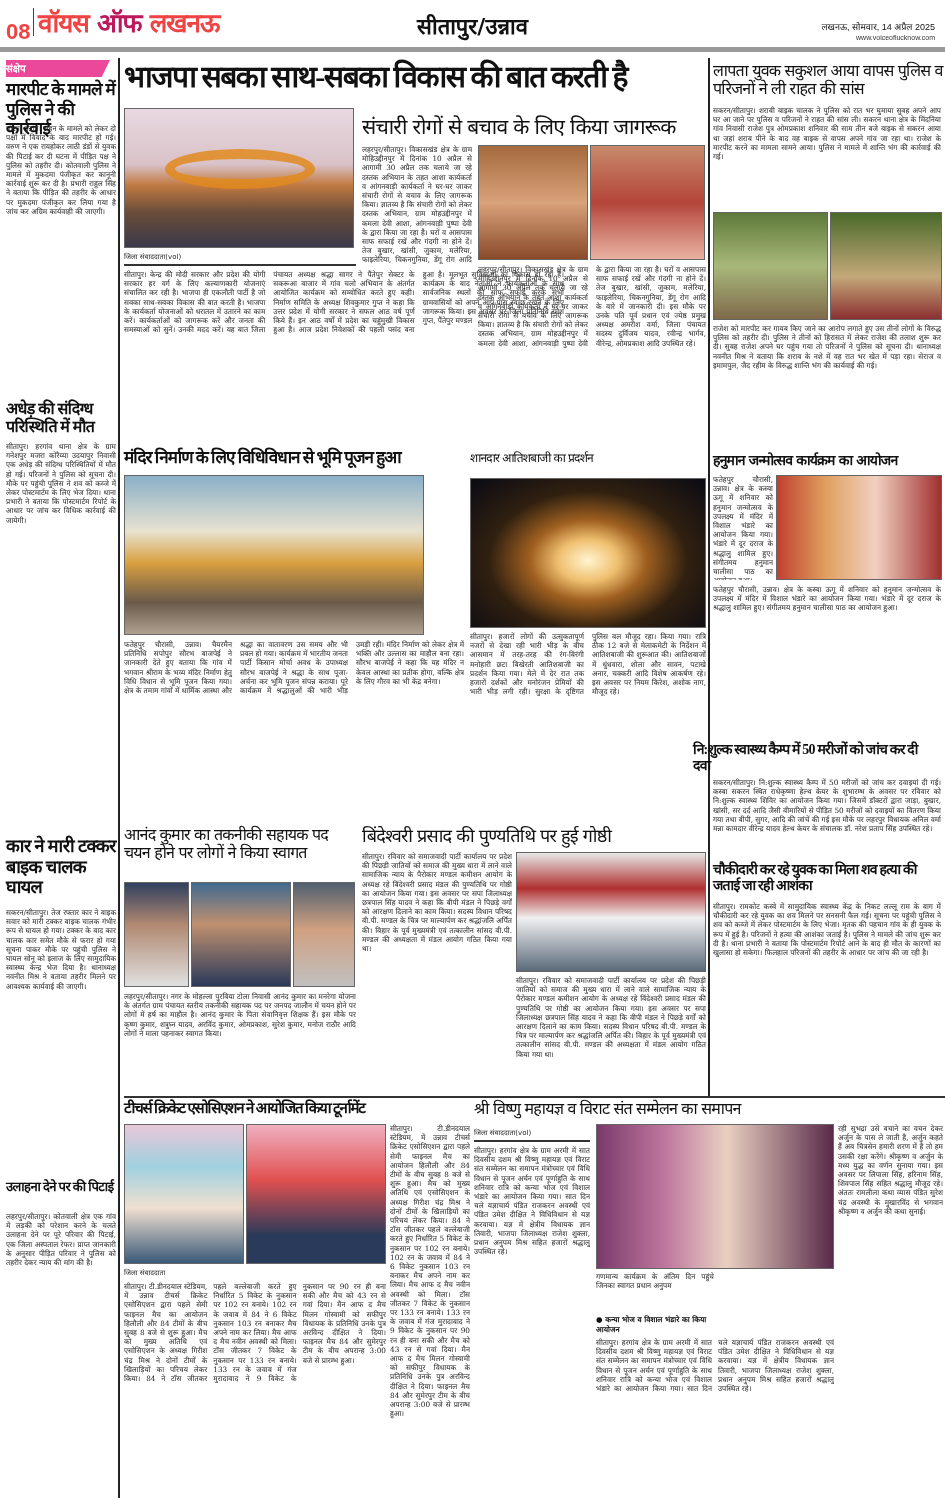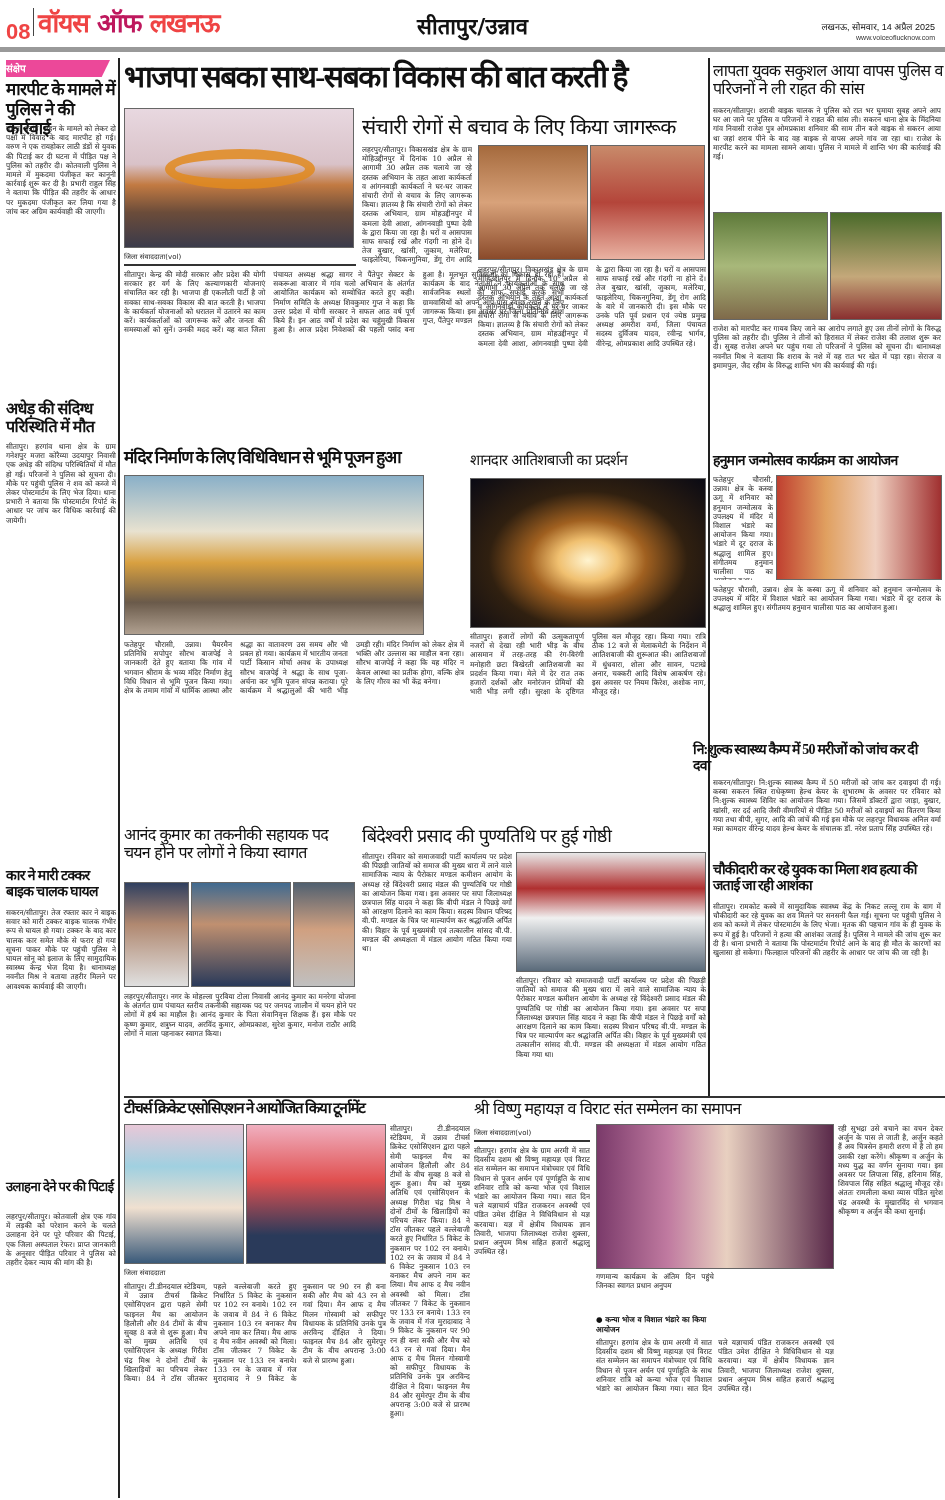--- a/index.html
+++ b/index.html
@@ -38,21 +38,21 @@
 <div class="abs hdr-bar"></div>
 
 <div class="abs vrule" style="left:118px;top:58px;height:1440px"></div>
 <div class="abs vrule" style="left:708px;top:58px;height:1040px"></div>
 
 <div class="abs sankshep">संक्षेप</div>
 <div class="abs head" style="left:6px;top:80px;width:110px;font-size:17px">मारपीट के मामले में पुलिस ने की कार्रवाई</div>
 <div class="abs body-txt" style="left:6px;top:124px;width:110px;height:270px">पाटन, उन्नाव। सहन के मामले को लेकर दो पक्षों में विवाद के बाद मारपीट हो गई। वरुण ने एक रायहोकर लाठी डंडों से युवक की पिटाई कर दी घटना में पीड़ित पक्ष ने पुलिस को तहरीर दी। कोतवाली पुलिस ने मामले में मुकदमा पंजीकृत कर कानूनी कार्रवाई शुरू कर दी है। प्रभारी राहुल सिंह ने बताया कि पीड़ित की तहरीर के आधार पर मुकदमा पंजीकृत कर लिया गया है जांच कर अग्रिम कार्यवाही की जाएगी।</div>
 <div class="abs head" style="left:6px;top:400px;width:110px;font-size:16px">अधेड़ की संदिग्ध परिस्थिति में मौत</div>
 <div class="abs body-txt" style="left:6px;top:442px;width:110px;height:420px">सीतापुर। हरगांव थाना क्षेत्र के ग्राम गनेशपुर मजरा कोरैय्या उदयापुर निवासी एक अधेड़ की संदिग्ध परिस्थितियों में मौत हो गई। परिजनों ने पुलिस को सूचना दी। मौके पर पहुंची पुलिस ने शव को कब्जे में लेकर पोस्टमार्टम के लिए भेज दिया। थाना प्रभारी ने बताया कि पोस्टमार्टम रिपोर्ट के आधार पर जांच कर विधिक कार्रवाई की जायेगी।</div>
-<div class="abs head" style="left:6px;top:868px;width:110px;font-size:14px">कार ने मारी टक्कर बाइक चालक घायल</div>
+<div class="abs head" style="left:6px;top:836px;width:110px;font-size:18px">कार ने मारी टक्कर बाइक चालक घायल</div>
 <div class="abs body-txt" style="left:6px;top:908px;width:110px;height:268px">सकरन/सीतापुर। तेज रफ्तार कार ने बाइक सवार को मारी टक्कर बाइक चालक गंभीर रूप से घायल हो गया। टक्कर के बाद कार चालक कार समेत मौके से फरार हो गया सूचना पाकर मौके पर पहुंची पुलिस ने घायल सोनू को इलाज के लिए सामुदायिक स्वास्थ्य केन्द्र भेज दिया है। थानाध्यक्ष नवनीत मिश्र ने बताया तहरीर मिलने पर आवश्यक कार्यवाई की जाएगी।</div>
 <div class="abs head" style="left:6px;top:1180px;width:110px;font-size:13px">उलाहना देने पर की पिटाई</div>
 <div class="abs body-txt" style="left:6px;top:1212px;width:110px;height:285px">लहरपुर/सीतापुर। कोतवाली क्षेत्र एक गांव में लड़की को परेशान करने के चलते उलाहना देने पर पूरे परिवार की पिटाई, एक जिला अस्पताल रेफर। प्राप्त जानकारी के अनुसार पीड़ित परिवार ने पुलिस को तहरीर देकर न्याय की मांग की है।</div>
 
 <div class="abs head" style="left:124px;top:60px;width:580px;font-size:30px;letter-spacing:-1.5px">भाजपा सबका साथ-सबका विकास की बात करती है</div>
 <div class="abs photo" style="left:124px;top:108px;width:230px;height:140px;background:linear-gradient(180deg,#e8d8e0 0%,#d9c2c8 40%,#c27a42 55%,#6b4c3a 75%,#3a3a4a 100%)">
   <div style="position:absolute;left:40px;top:40px;width:150px;height:40px;border-radius:50%;border:10px solid #e08a1e;opacity:.85"></div>
 </div>
 <div class="abs cap" style="left:124px;top:252px">जिला संवाददाता(vol)</div>
 <div class="abs hrule" style="left:124px;top:264px;width:232px"></div>
@@ -67,21 +67,21 @@
 <div class="abs head-light" style="left:713px;top:62px;width:230px;font-size:16px">लापता युवक सकुशल आया वापस पुलिस व परिजनों ने ली राहत की सांस</div>
 <div class="abs body-txt" style="left:713px;top:106px;width:228px;height:104px">सकरन/सीतापुर। शराबी बाइक चालक ने पुलिस को रात भर घुमाया सुबह अपने आप घर आ जाने पर पुलिस व परिजनों ने राहत की सांस ली। सकरन थाना क्षेत्र के मिंदनिया गांव निवासी राजेश पुत्र ओमप्रकाश शनिवार की साम तीन बजे बाइक से सकरन आया था जहां शराब पीने के बाद वह बाइक से वापस अपने गांव जा रहा था। राजेश के मारपीट करने का मामला सामने आया। पुलिस ने मामले में शान्ति भंग की कार्रवाई की गई।</div>
 <div class="abs photo" style="left:713px;top:212px;width:115px;height:108px;background:linear-gradient(180deg,#5e7a3a,#a8b87a 50%,#7f6a4a)"></div>
 <div class="abs photo" style="left:830px;top:212px;width:112px;height:108px;background:linear-gradient(180deg,#4a6a2a,#c4a87a 60%,#8a3030)"></div>
 <div class="abs body-txt" style="left:713px;top:324px;width:228px;height:124px">राजेश को मारपीट कर गायब किए जाने का आरोप लगाते हुए उस तीनों लोगों के विरुद्ध पुलिस को तहरीर दी। पुलिस ने तीनों को हिरासत में लेकर राजेश की तलाश शुरू कर दी। सुबह राजेश अपने घर पहुंच गया तो परिजनों ने पुलिस को सूचना दी। थानाध्यक्ष नवनीत मिश्र ने बताया कि शराब के नशे में वह रात भर खेत में पड़ा रहा। सेराज व इमामपुल, जैद रहीम के विरुद्ध शान्ति भंग की कार्यवाई की गई।</div>
 
 <div class="abs head" style="left:124px;top:448px;width:340px;font-size:17px;letter-spacing:-1px">मंदिर निर्माण के लिए विधिविधान से भूमि पूजन हुआ</div>
 <div class="abs photo" style="left:124px;top:475px;width:300px;height:160px;background:linear-gradient(180deg,#8ab0c8 0%,#e8e2d0 35%,#d8a040 55%,#6a5a4a 80%,#b0a090)"></div>
 <div class="abs body-txt" style="left:124px;top:640px;width:340px;height:170px;column-count:3;column-gap:8px">फतेहपुर चौरासी, उन्नाव। चैयरमैन प्रतिनिधि सपोपुर सौरभ बाजपेई ने जानकारी देते हुए बताया कि गांव में भगवान श्रीराम के भव्य मंदिर निर्माण हेतु विधि विधान से भूमि पूजन किया गया। क्षेत्र के तमाम गांवों में धार्मिक आस्था और श्रद्धा का वातावरण उस समय और भी प्रबल हो गया। कार्यक्रम में भारतीय जनता पार्टी किसान मोर्चा अवध के उपाध्यक्ष सौरभ बाजपेई ने श्रद्धा के साथ पूजा-अर्चना कर भूमि पूजन संपन्न कराया। पूरे कार्यक्रम में श्रद्धालुओं की भारी भीड़ उमड़ी रही। मंदिर निर्माण को लेकर क्षेत्र में भक्ति और उल्लास का माहौल बना रहा। सौरभ बाजपेई ने कहा कि यह मंदिर न केवल आस्था का प्रतीक होगा, बल्कि क्षेत्र के लिए गौरव का भी केंद्र बनेगा।</div>
 
-<div class="abs head-light" style="left:470px;top:452px;width:230px;font-size:15px">शानदार आतिशबाजी का प्रदर्शन</div>
+<div class="abs head-light" style="left:470px;top:452px;width:230px;font-size:12px">शानदार आतिशबाजी का प्रदर्शन</div>
 <div class="abs photo" style="left:470px;top:478px;width:236px;height:150px;background:radial-gradient(ellipse at 50% 55%,#fff4d0 0%,#f0c070 18%,#a06020 35%,#302010 60%,#0a0a14 100%)"></div>
 <div class="abs body-txt" style="left:470px;top:632px;width:236px;height:175px;column-count:2;column-gap:8px">सीतापुर। हजारों लोगों की उत्सुकतापूर्ण नजरों से देखा रही भारी भीड़ के बीच आसमान में तरह-तरह की रंग-बिरंगी मनोहारी छटा बिखेरती आतिशबाजी का प्रदर्शन किया गया। मेले में देर रात तक हजारों दर्शकों और मनोरंजन प्रेमियों की भारी भीड़ लगी रही। सुरक्षा के दृष्टिगत पुलिस बल मौजूद रहा। किया गया। रात्रि ठीक 12 बजे से मेलाकमेटी के निर्देशन में आतिशबाजी की शुरूआत की। आतिशबाजों में धुंधवारा, शोला और सावन, पटाखे अनार, चक्करी आदि विशेष आकर्षण रहे। इस अवसर पर नियम किरेश, अशोक नाग, मौजूद रहे।</div>
 
 <div class="abs head-light" style="left:713px;top:452px;width:230px;font-size:14px;font-weight:bold">हनुमान जन्मोत्सव कार्यक्रम का आयोजन</div>
 <div class="abs body-txt" style="left:713px;top:475px;width:60px;height:105px">फतेहपुर चौरासी, उन्नाव। क्षेत्र के कस्बा ऊगू में शनिवार को हनुमान जन्मोत्सव के उपलक्ष्य में मंदिर में विशाल भंडारे का आयोजन किया गया। भंडारे में दूर दराज के श्रद्धालु शामिल हुए। संगीतमय हनुमान चालीसा पाठ का आयोजन हुआ।</div>
 <div class="abs photo" style="left:776px;top:475px;width:166px;height:105px;background:linear-gradient(90deg,#c04030,#e0a060 30%,#f0d0c0 60%,#a03030)"></div>
 <div class="abs body-txt" style="left:713px;top:585px;width:228px;height:155px">फतेहपुर चौरासी, उन्नाव। क्षेत्र के कस्बा ऊगू में शनिवार को हनुमान जन्मोत्सव के उपलक्ष्य में मंदिर में विशाल भंडारे का आयोजन किया गया। भंडारे में दूर दराज के श्रद्धालु शामिल हुए। संगीतमय हनुमान चालीसा पाठ का आयोजन हुआ।</div>
 <div class="abs head" style="left:693px;top:742px;width:230px;font-size:14px;letter-spacing:-0.8px">नि:शुल्क स्वास्थ्य कैम्प में 50 मरीजों को जांच कर दी दवा</div>
 <div class="abs body-txt" style="left:713px;top:778px;width:228px;height:80px">सकरन/सीतापुर। नि:शुल्क स्वास्थ्य कैम्प में 50 मरीजों को जांच कर दवाइयां दी गई। कस्बा सकरन स्थित राधेकृष्णा हेल्थ केयर के शुभारम्भ के अवसर पर रविवार को नि:शुल्क स्वास्थ्य शिविर का आयोजन किया गया। जिसमें डॉक्टरों द्वारा जाड़ा, बुखार, खांसी, सर दर्द आदि जैसी बीमारियों से पीड़ित 50 मरीजों को दवाइयों का वितरण किया गया तथा बीपी, सुगर, आदि की जांचें की गई इस मौके पर लहरपुर विधायक अनिल वर्मा मन्ना कामदार वीरेन्द्र यादव हेल्थ केयर के संचालक डॉ. नरेश प्रताप सिंह उपस्थित रहे।</div>
 

